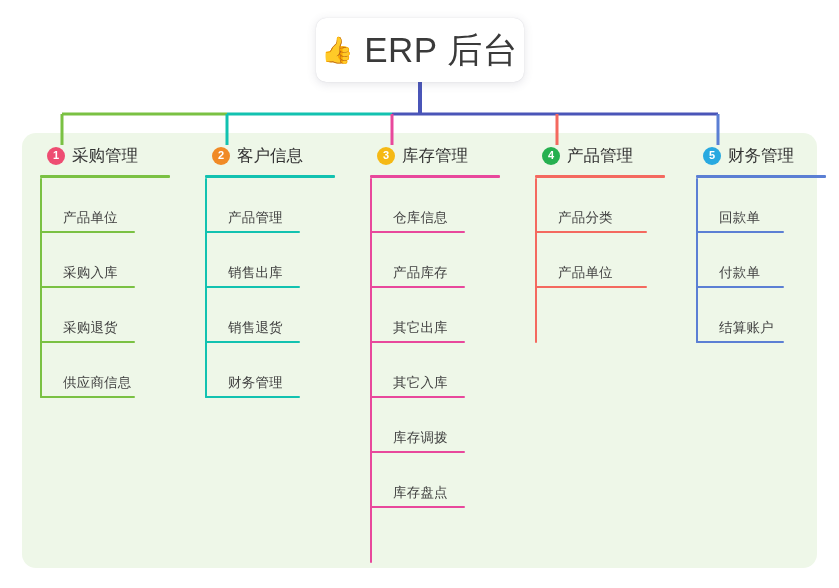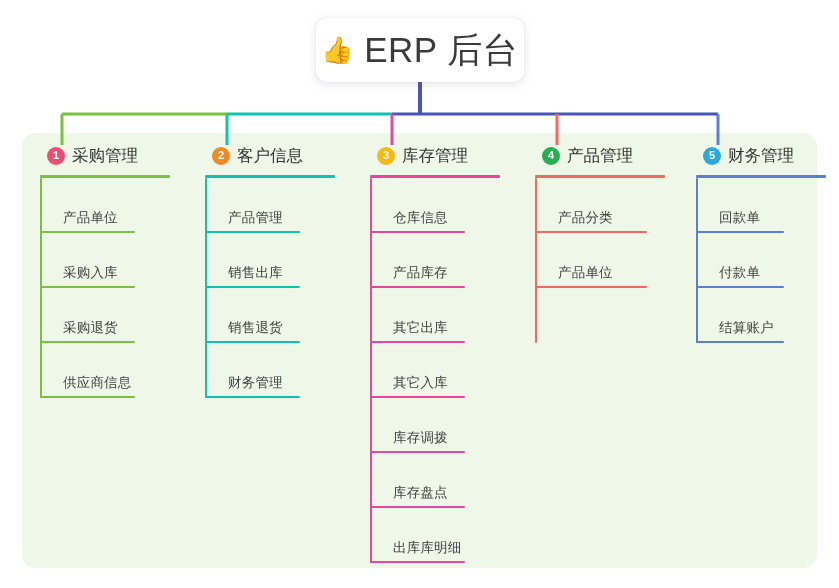--- a/index.html
+++ b/index.html
@@ -271,24 +271,20 @@
             <span class="item-rule" style="background: rgb(232, 72, 156);"></span>
           </div>
           <div class="item">
             <span class="item-label">库存调拨</span>
             <span class="item-rule" style="background: rgb(232, 72, 156);"></span>
           </div>
           <div class="item">
             <span class="item-label">库存盘点</span>
             <span class="item-rule" style="background: rgb(232, 72, 156);"></span>
           </div>
-          <div class="item">
-            <span class="item-label">出库库明细</span>
-            <span class="item-rule" style="background: rgb(232, 72, 156);"></span>
-          </div>
         </div>
       </div>
       <div class="column col-3">
         <div class="col-head">
           <span class="badge" style="background: rgb(38, 176, 80);">4</span>
           <span class="col-title">产品管理</span>
           <span class="col-head-rule" style="background: rgb(244, 105, 95);"></span>
         </div>
         <div class="items">
           <span class="spine" style="background: rgb(244, 105, 95); height: 165px;"></span>

